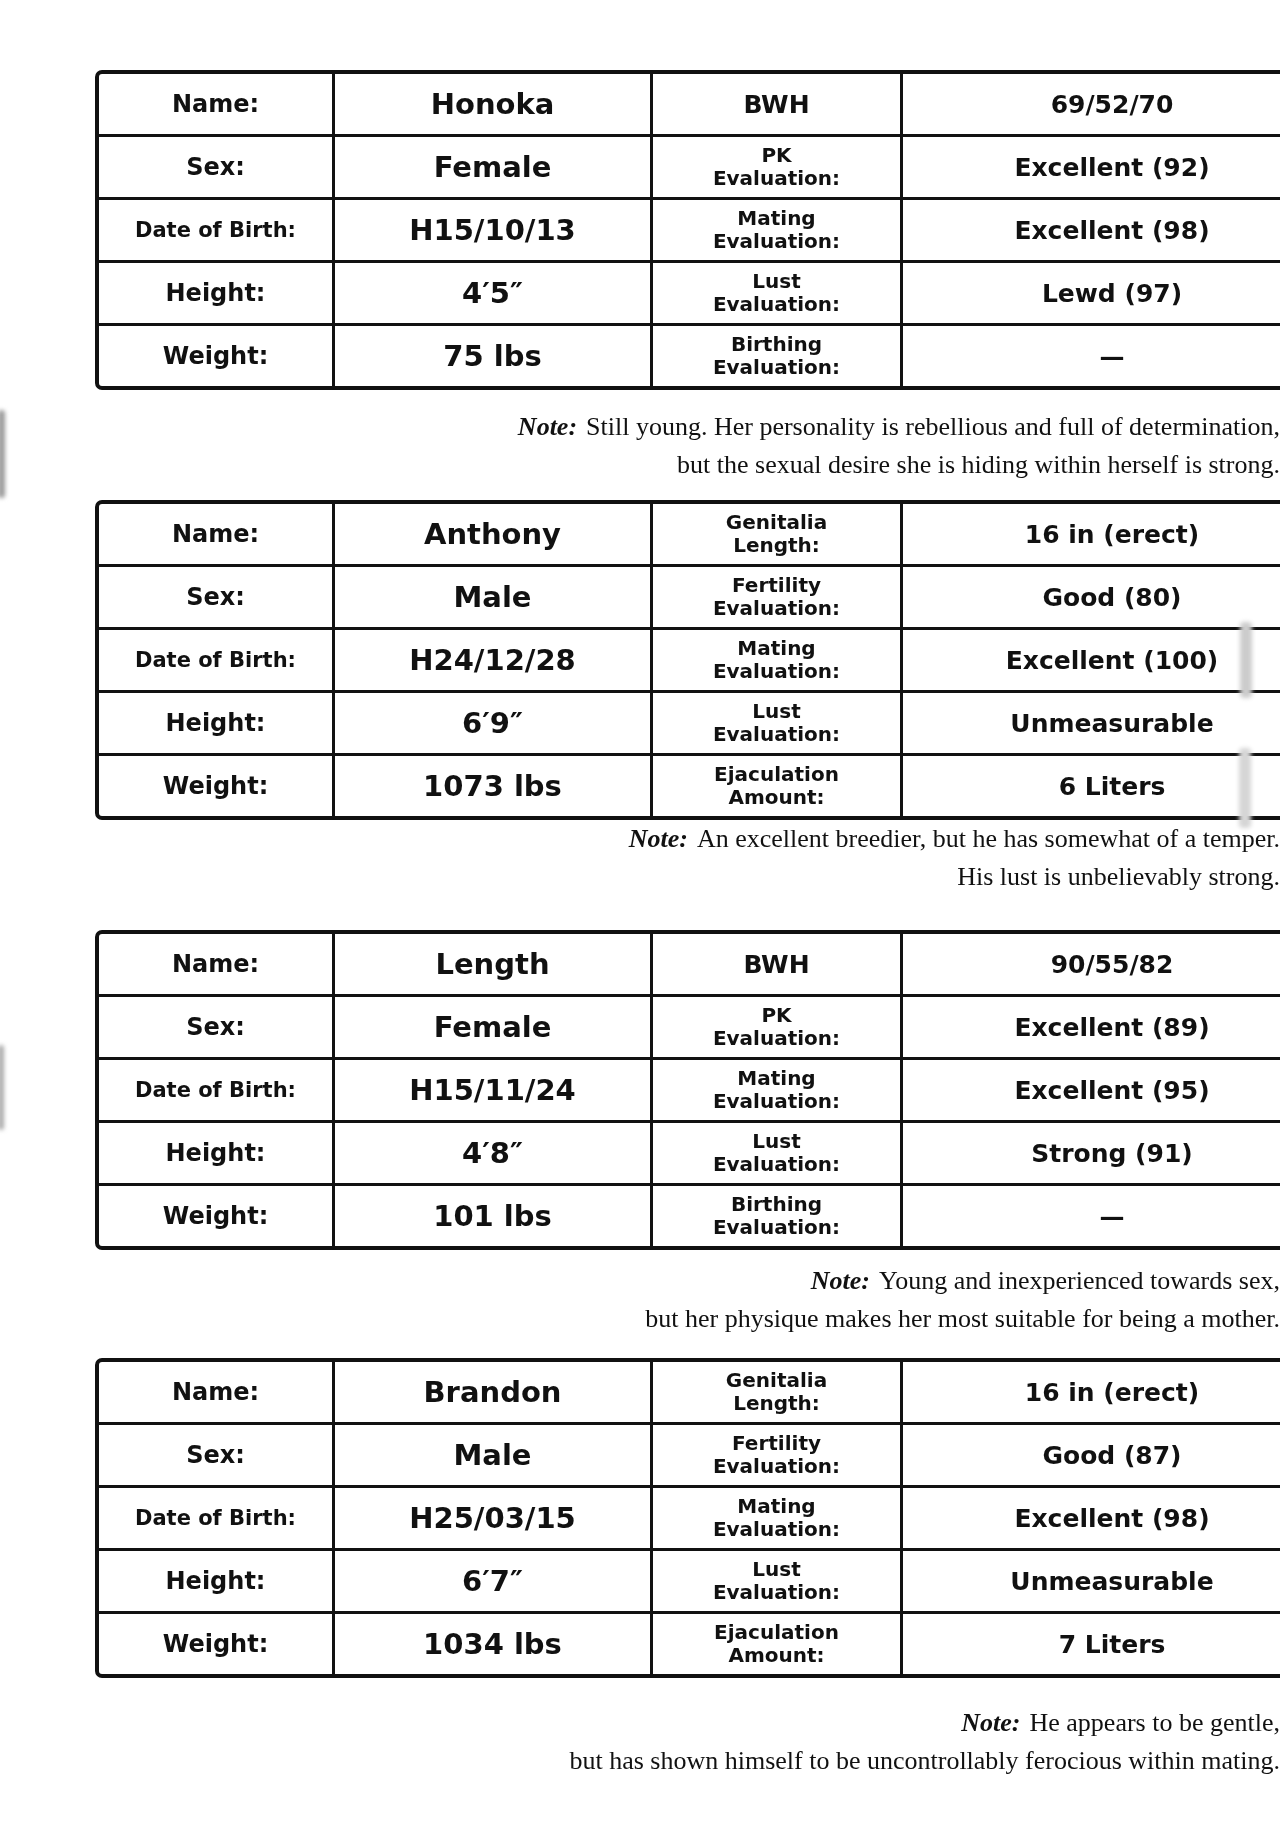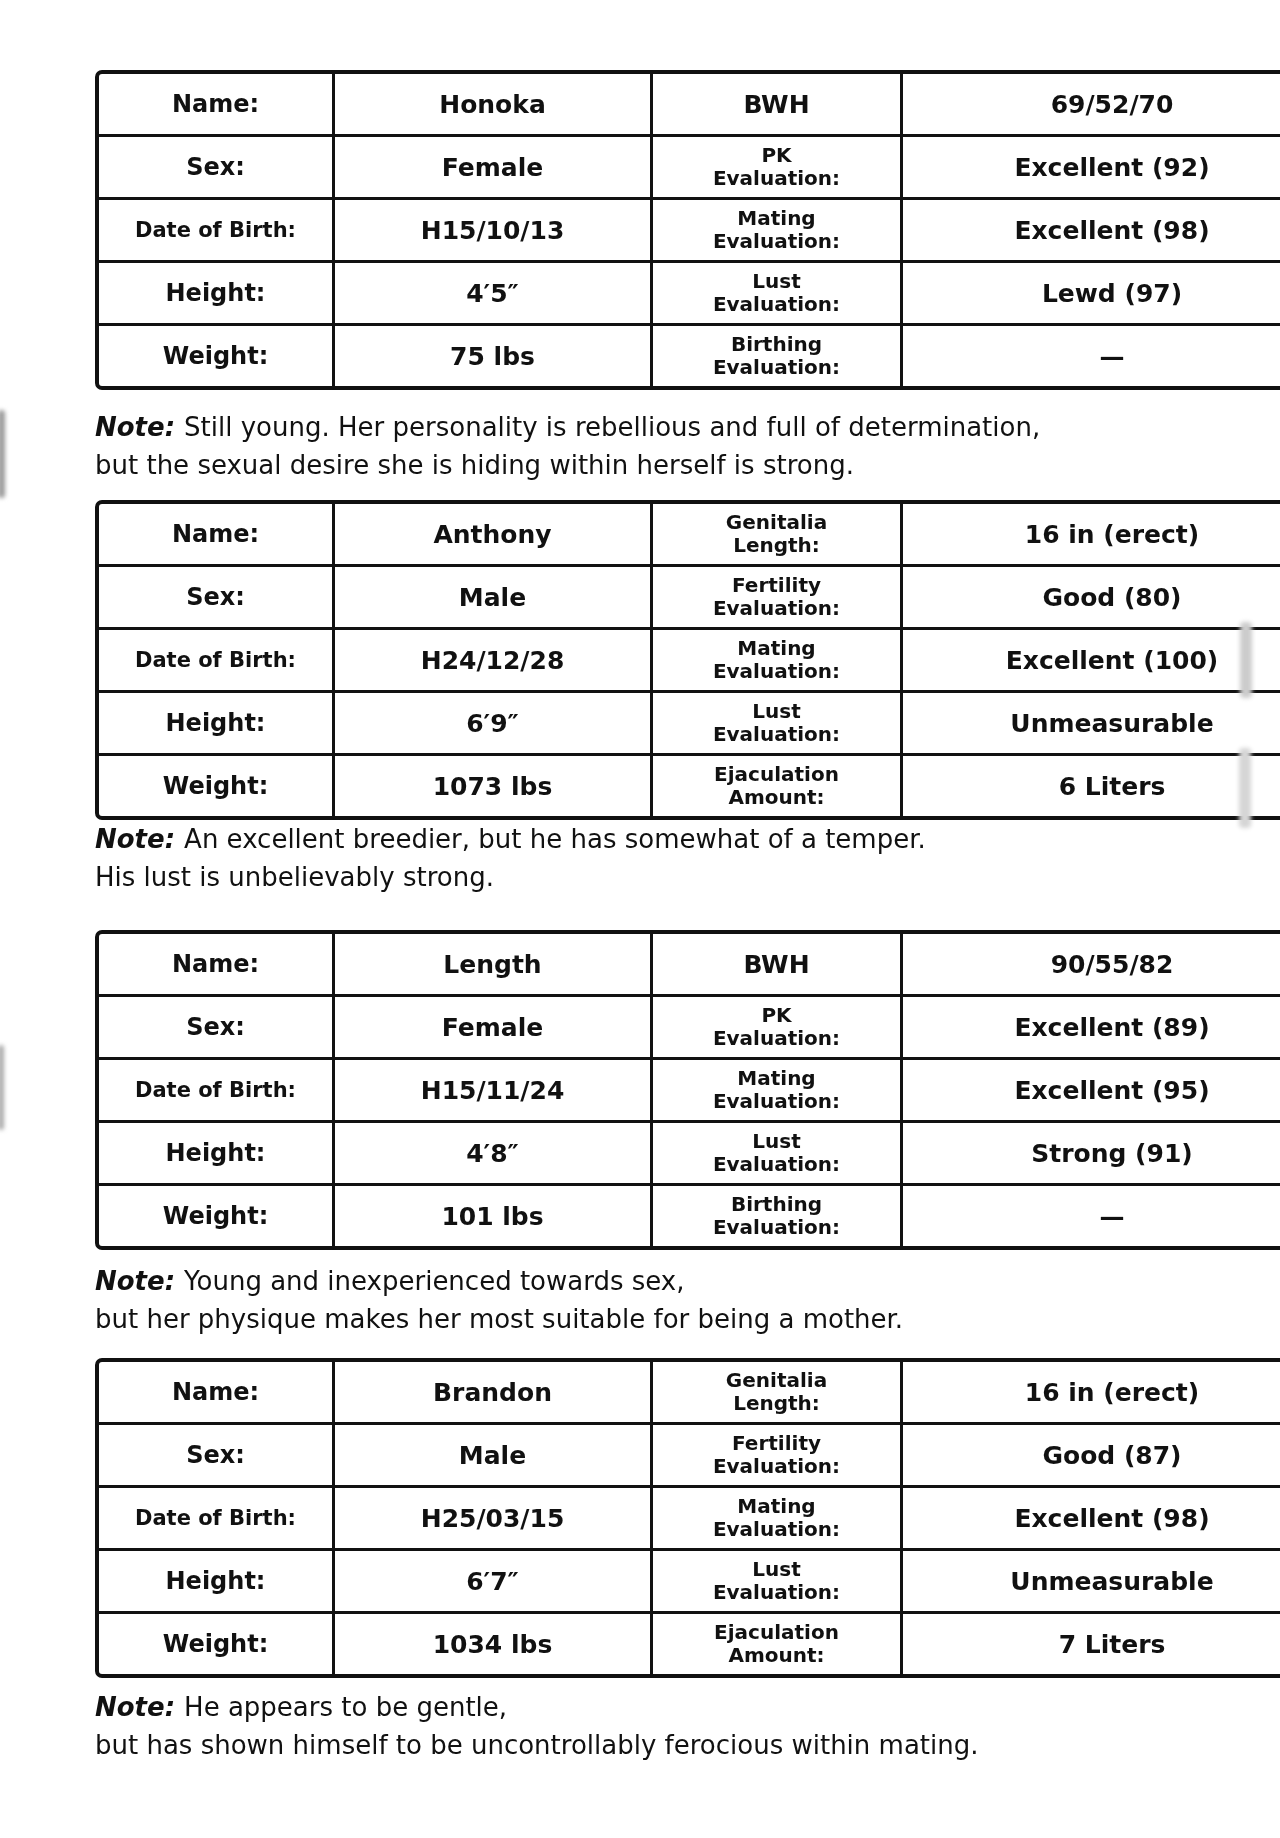--- a/index.html
+++ b/index.html
@@ -17,33 +17,33 @@
   }
   .row{ display:grid; grid-template-columns:233px 318px 250px 1fr; }
   .row + .row{ border-top:3px solid var(--ink); }
   .cell{
     display:flex; align-items:center; justify-content:center; text-align:center;
     height:60px; color:var(--ink); font-weight:bold; overflow:hidden;
   }
   .cell + .cell{ border-left:3px solid var(--ink); }
   .label{ font-size:24px; }
   .label.small{ font-size:21px; }
-  .value{ font-size:25px;text-align:center; }
+  .value{ font-size:29px;text-align:center; }
   .eval-label{ flex-direction:column; font-size:20px; line-height:23px; }
   .eval-label.single{ font-size:25px; }
   .eval-line:empty{ display:none; }
   .eval-value{ font-size:25px; }
 
-  .note{ text-align:left; font-size:26px; line-height:38px; color:var(--ink); }
+  .note{ text-align:right; font-size:26px; line-height:38px; color:var(--ink);font-family:Liberation Serif, serif; }
   .note-prefix{ font-weight:bold; font-style:italic; margin-right:9px; }
 
   .t1{ margin-top:70px; } .n1{ margin-top:18px; }
   .t2{ margin-top:16px; } .n2{ }
   .t3{ margin-top:34px; } .n3{ margin-top:12px; }
-  .t4{ margin-top:20px; } .n4{ margin-top:10px; }
+  .t4{ margin-top:20px; } .n4{ margin-top:26px; }
 
   .artifact{ position:absolute; filter:blur(2px); border-radius:4px; }
   #art1{ left:-2px; top:340px; width:7px;  height:88px; background:#9a9a9a; }
   #art2{ left:-2px; top:975px; width:6px;  height:85px; background:#ababab; }
   #art3{ left:1240px; top:552px; width:12px; height:76px; background:#cccccc; }
   #art4{ left:1239px; top:678px; width:12px; height:80px; background:#d6d6d6; }
 </style>
 </head>
 <body>
 

